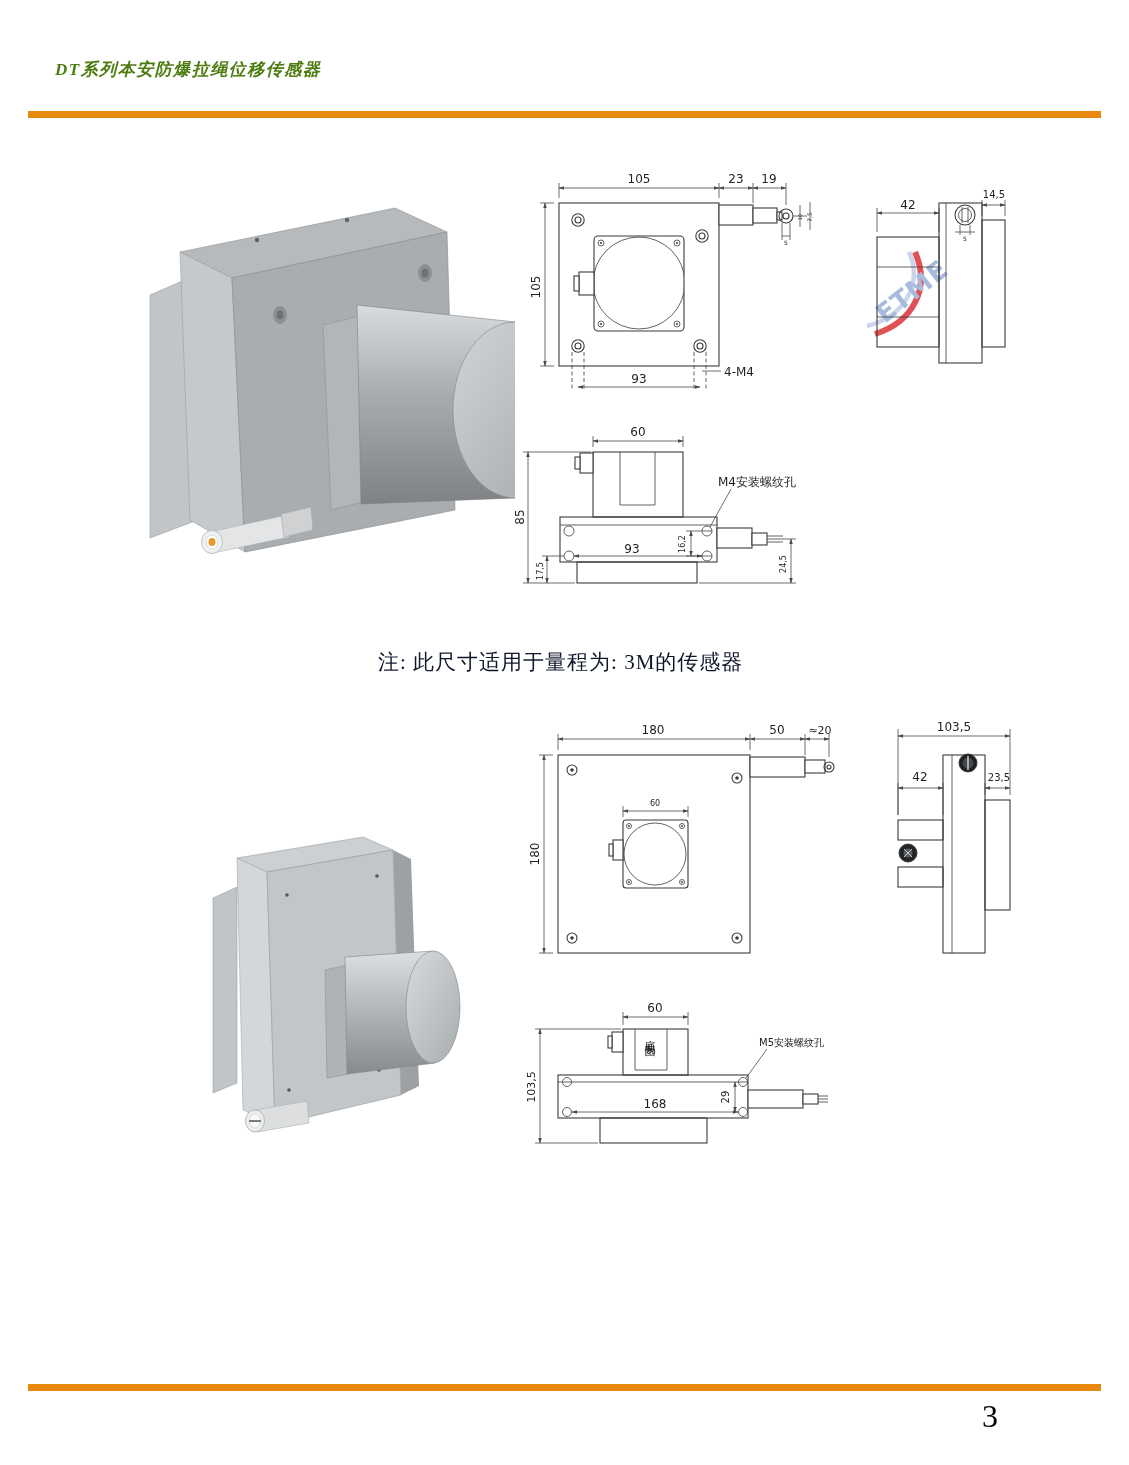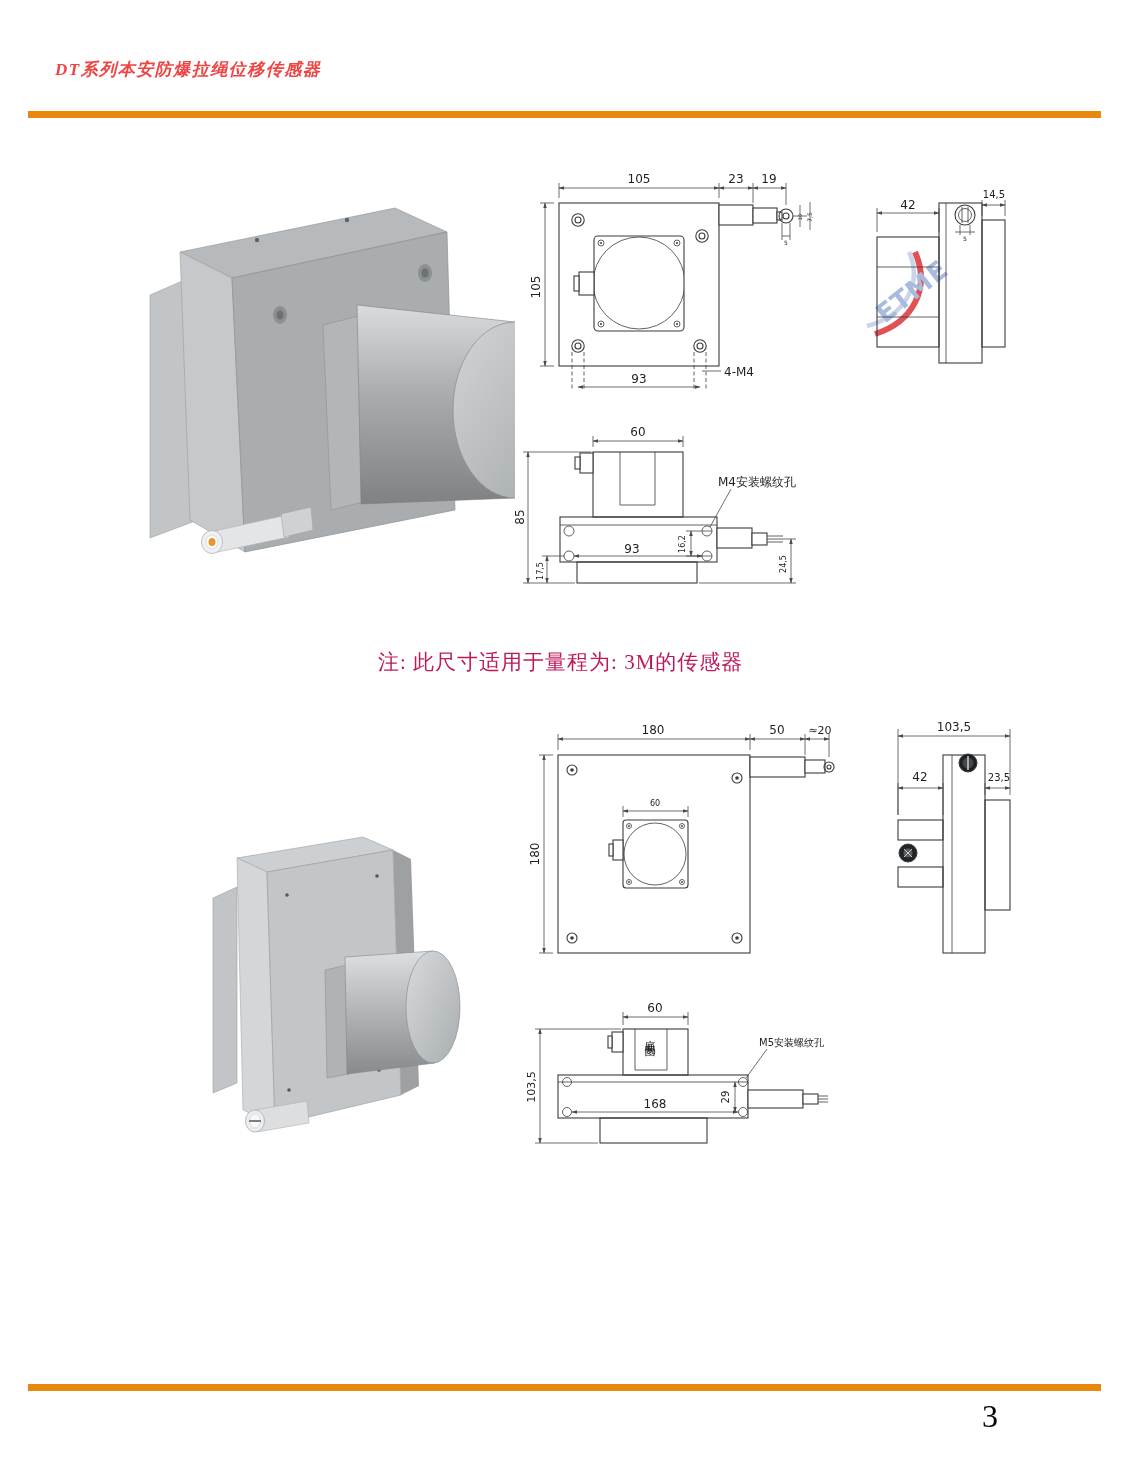--- a/index.html
+++ b/index.html
@@ -1,22 +1,22 @@
 <!DOCTYPE html>
 <html><head>
 <meta charset="utf-8">
 <style>
   html,body{margin:0;padding:0;background:#ffffff;}
   .page{position:relative;width:1129px;height:1465px;background:#fff;overflow:hidden;
         font-family:"Liberation Sans",sans-serif;}
   .abs{position:absolute;}
   .header-title{left:55px;top:58px;font-family:"Liberation Serif",serif;font-style:italic;
-        font-weight:bold;font-size:17px;color:#ef4444;letter-spacing:1.5px;}
+        font-weight:bold;font-size:17px;color:#4d7c0f;letter-spacing:1.5px;}
   .orange-bar{left:28px;width:1073px;height:7px;background:#E8880C;}
-  .note{font-family:"Liberation Serif",serif;font-size:21px;color:#be185d;letter-spacing:1px;white-space:nowrap;}
+  .note{font-family:"Liberation Serif",serif;font-size:21px;color:#0f172a;letter-spacing:1px;white-space:nowrap;}
   .page-num{left:968px;top:1398px;width:44px;text-align:center;font-family:"Liberation Serif",serif;
         font-size:32px;color:#000;}
   .vlabel{writing-mode:vertical-rl;text-orientation:upright;font-family:"DejaVu Sans",sans-serif;
         font-size:11px;color:#222;letter-spacing:3px;line-height:1;}
   
   .t{font-family:"DejaVu Sans",sans-serif;fill:#1f1f1f;}
   .ctr{text-anchor:middle;}
   .ol{fill:#ffffff;stroke:#3b3b3b;stroke-width:1.1;}
   .oln{fill:none;stroke:#3b3b3b;stroke-width:1.1;}
   .thin{fill:none;stroke:#3b3b3b;stroke-width:.8;}

